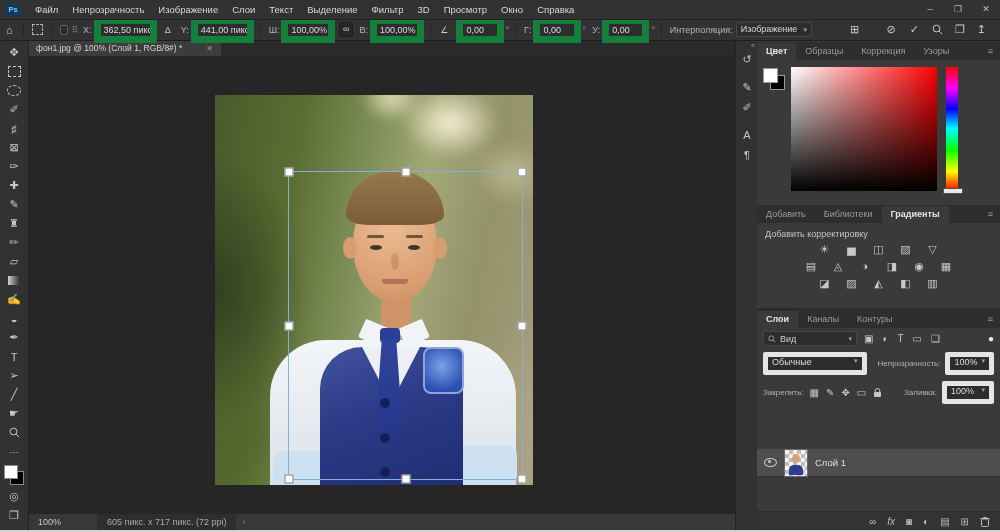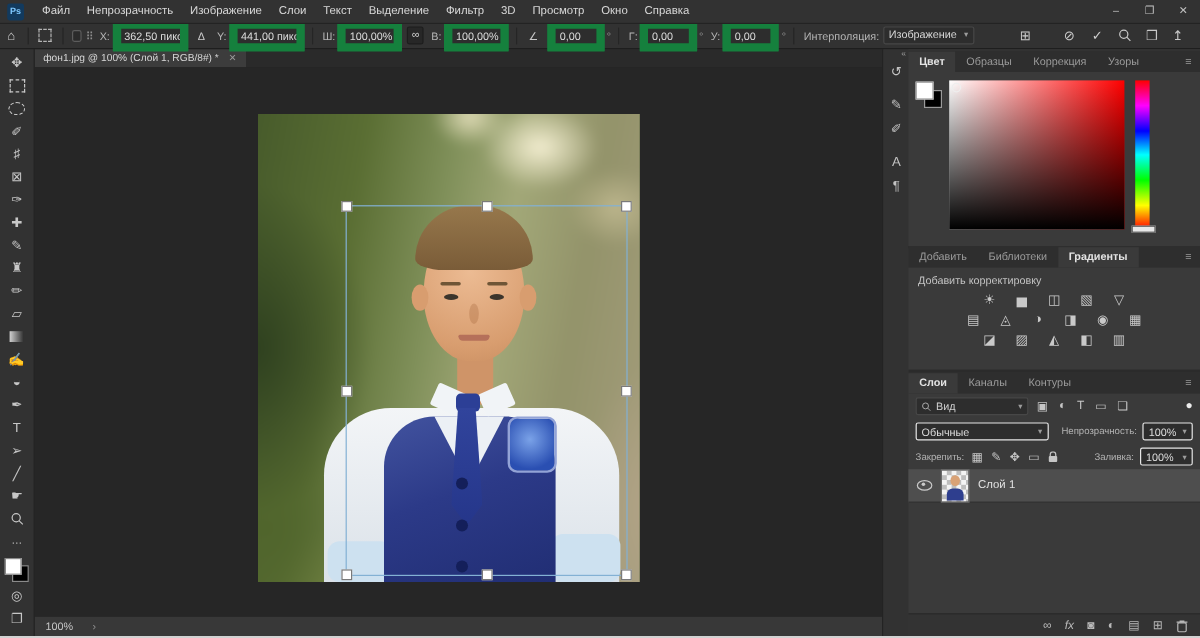--- a/index.html
+++ b/index.html
@@ -35,21 +35,21 @@
   .tool .sm{font-size:9px;}
   .dashed-rect{width:11px;height:9px;border:1px dashed #c7c7c7;}
   .dashed-ellipse{width:12px;height:9px;border:1px dashed #c7c7c7;border-radius:50%;}
   .grad-box{width:12px;height:9px;background:linear-gradient(90deg,#d0d0d0,#2c2c2c);}
   .swatches{position:relative;width:20px;height:20px;margin:4px 0 2px 0;}
   .sw-fg{position:absolute;left:0;top:0;width:12px;height:12px;background:#fff;border:1px solid #8a8a8a;z-index:2;}
   .sw-bg{position:absolute;right:0;bottom:0;width:12px;height:12px;background:#000;border:1px solid #8a8a8a;z-index:1;}
   
   #canvas{position:absolute;left:28px;top:40px;right:265px;bottom:18px;background:#262626;}
   #tabbar{position:absolute;top:0;left:0;right:0;height:16px;background:#2a2a2a;display:flex;}
-  .doc-tab{background:#3c3c3c;display:flex;align-items:center;gap:8px;padding:0 8px;font-size:8.5px;color:#d6d6d6;max-width:190px;}
+  .doc-tab{background:#3c3c3c;display:flex;align-items:center;gap:24px;padding:0 8px;font-size:8.5px;color:#d6d6d6;max-width:190px;}
   .tab-close{color:#9a9a9a;font-size:8px;}
   #pasteboard{position:absolute;top:16px;left:0;right:0;bottom:0;background:#262626;overflow:hidden;}
   #photo{position:absolute;left:187px;top:39px;width:318px;height:390px;overflow:hidden;background:#7a8a52;}
   #photo .bgblur{position:absolute;inset:-14px;filter:blur(5px);background:
     radial-gradient(70px 50px at 72% 10%, rgba(248,242,214,.95), rgba(248,242,214,0) 70%),
     radial-gradient(45px 35px at 55% 4%, rgba(240,232,198,.85), rgba(240,232,198,0) 70%),
     radial-gradient(55px 45px at 90% 22%, rgba(214,204,162,.6), rgba(214,204,162,0) 72%),
     radial-gradient(130px 180px at 3% 50%, #2e401f, rgba(46,64,31,0) 76%),
     radial-gradient(110px 130px at 6% 86%, #50652c, rgba(80,101,44,0) 72%),
     radial-gradient(95px 70px at 28% 97%, #72823f, rgba(114,130,63,0) 70%),
@@ -124,23 +124,23 @@
   .adj-ico{color:#c9c9c9;font-size:11px;width:14px;text-align:center;}
   
   #sec-layers{top:270px;bottom:0;}
   .lp-row{display:flex;align-items:center;padding:3px 6px;gap:5px;}
   .searchbox{display:flex;align-items:center;gap:4px;background:#2d2d2d;border:1px solid #474747;border-radius:2px;
              height:13px;padding:0 4px;width:84px;color:#cfcfcf;}
   .filt-ico{color:#c6c6c6;font-size:10px;padding:0 2px;}
   .toggle-dot{margin-left:auto;color:#ececec;font-size:10px;}
   .blendsel{width:108px;}
   .minilbl{font-size:8px;color:#b2b2b2;white-space:nowrap;}
-  .valbox{display:flex;align-items:center;gap:4px;background:#2d2d2d;border:1px solid #e5e5e5;border-radius:2px;height:13px;padding:0 4px;color:#dcdcdc;}
+  .valbox{display:flex;gap:4px;background:#2d2d2d;border:5px solid #e5e5e5;border-radius:2px;height:13px;padding:0 4px;color:#dcdcdc;}
   .lock-ico{color:#c6c6c6;font-size:10px;padding:0 1px;}
-  .layer-row{display:flex;align-items:center;height:27px;border-bottom:1px solid #2f2f2f;gap:7px;padding:0 7px;}
+  .layer-row{display:flex;align-items:center;height:27px;border-bottom:1px solid #2f2f2f;gap:7px;padding:0 7px;margin-top:42px;}
   .layer-row.selected{background:#4e4e4e;}
   .eye{display:inline-block;width:11px;height:7px;border:1px solid #c9c9c9;border-radius:50%;position:relative;flex:none;}
   .eye::after{content:"";position:absolute;left:3px;top:1px;width:3px;height:3px;background:#c9c9c9;border-radius:50%;}
   .thumb{width:22px;height:26px;position:relative;flex:none;border:1px solid #6b6b6b;}
   .thumb.checker{background:repeating-conic-gradient(#bdbdbd 0% 25%,#f4f4f4 0% 50%) 0 0/8px 8px;}
   .mini-head{position:absolute;left:7px;top:4px;width:8px;height:9px;background:#d9a276;border-radius:50%;}
   .mini-body{position:absolute;left:4px;bottom:1px;width:14px;height:10px;background:#2e3e8e;border-radius:5px 5px 0 0;}
   .thumb.green{background:linear-gradient(120deg,#495b2d,#7d8f52 55%,#a8a67d);}
   .layer-name{font-size:9.5px;color:#e0e0e0;}
   .layer-name.bgname{font-style:italic;color:#d2d2d2;}
@@ -349,20 +349,21 @@
       <span class="handle" style="left:100%;top:50%"></span>
       <span class="handle" style="left:0;top:100%"></span>
       <span class="handle" style="left:50%;top:100%"></span>
       <span class="handle" style="left:100%;top:100%"></span>
     </div>
   </div>
 </div>
 
 <div id="statusbar">
   <span class="zoomfld">100%</span>
+  <span class="docinfo">605 пикс. x 717 пикс. (72 ppi)</span>
   <span class="chev">›</span>
 </div>
 <div id="bottomstrip"></div>
 
 <div id="strip">
   <span class="strip-collapse">«</span>
   <div class="strip-ico">
       <span>↺</span>
     </div>
   <div class="strip-gap"></div>

